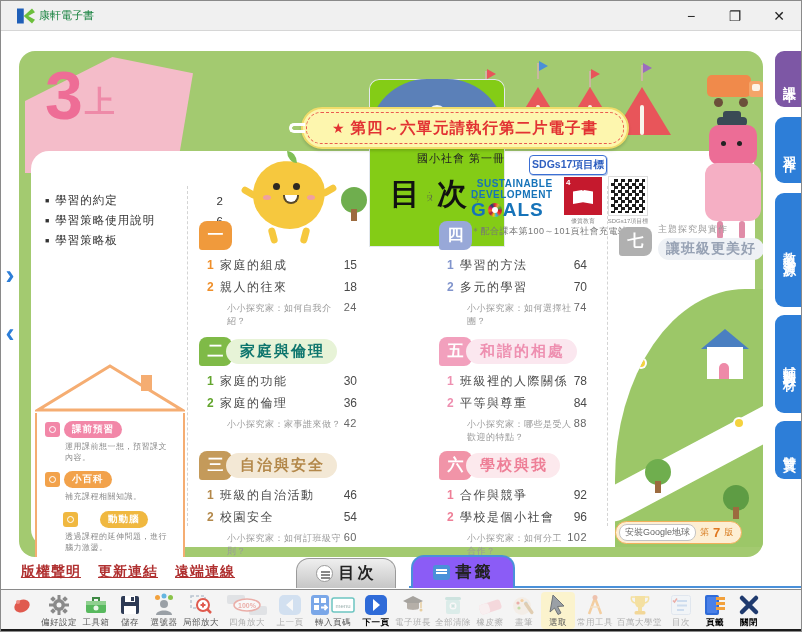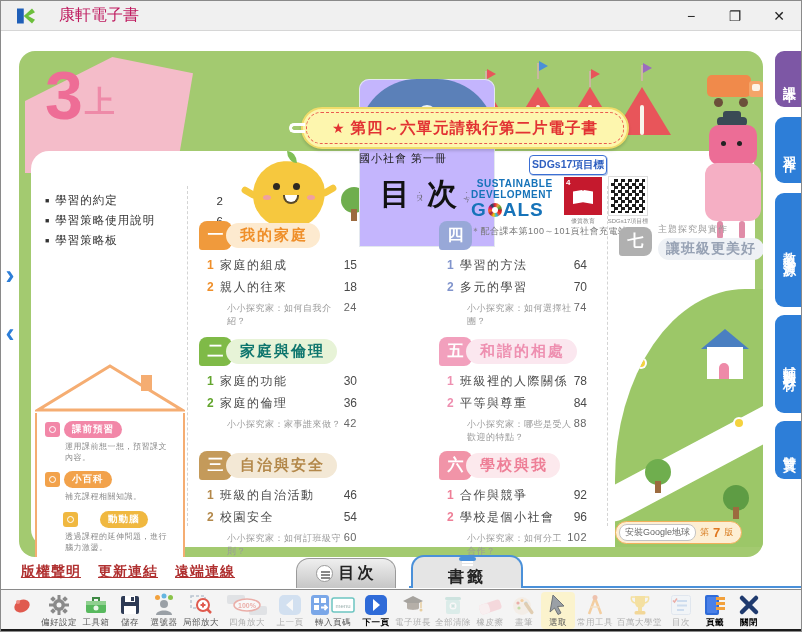--- a/index.html
+++ b/index.html
@@ -3,21 +3,21 @@
 <meta charset="utf-8">
 <style>
   * { margin:0; padding:0; box-sizing:border-box; }
   html,body { background:#cfcfcf; }
   body { font-family:"Liberation Sans","DejaVu Sans",sans-serif; }
   .window { position:relative; width:802px; height:632px; background:#fff; border:1px solid #8a8a8a; overflow:hidden; }
 
   
   .titlebar { position:absolute; top:0; left:0; right:0; height:30px; background:#f0f0f0; border-bottom:1px solid #d6d6d6; display:flex; align-items:center; }
   .logo { margin-left:16px; width:18px; height:18px; }
-  .title-text { margin-left:24px; font-size:16px; color:#be185d; }
+  .title-text { margin-left:4px; font-size:11px; color:#15803d; }
   .win-controls { margin-left:auto; display:flex; height:30px; }
   .win-btn { width:44px; display:flex; align-items:center; justify-content:center; font-size:14px; color:#222; cursor:default; }
 
   
   .side-tab { position:absolute; left:774px; width:28px; border-radius:9px 0 0 9px; color:#fff; font-weight:bold; font-size:13px; writing-mode:vertical-rl; text-orientation:upright; display:flex; align-items:center; justify-content:center; letter-spacing:4px; }
   .st-textbook  { top:50px;  height:56px;  background:#7d57a5; }
   .st-workbook  { top:116px; height:66px;  background:#2d7ed8; }
   .st-resources { top:192px; height:114px; background:#2d7ed8; }
   .st-materials { top:314px; height:98px;  background:#2d7ed8; }
   .st-spread    { top:420px; height:58px;  background:#2d7ed8; }
@@ -31,21 +31,21 @@
   .page { position:absolute; left:18px; top:50px; width:744px; height:506px; background:#a3ca70; border-radius:16px; overflow:hidden; }
 
   .panel-main { position:absolute; left:12px; top:100px; width:724px; height:396px; background:#fff; border-radius:18px; }
 
   
   .roof-pink { position:absolute; left:6px; top:6px; width:168px; height:116px; background:#f4bcc9; clip-path:polygon(0 38%, 52% 0, 100% 14%, 90% 100%, 0 100%); }
   .grade { position:absolute; left:26px; top:10px; display:flex; align-items:flex-end; }
   .grade-num { font-size:68px; font-weight:bold; color:#ee6d96; line-height:1; }
   .grade-sem { font-size:30px; font-weight:bold; color:#ee8aa8; margin:0 0 6px 2px; }
 
-  .dome { position:absolute; left:340px; top:28px; width:136px; height:168px; background:#c4b5fd; border-radius:10px 10px 0 0; box-shadow:0 0 0 1px #e3e8ee inset; text-align:left; }
+  .dome { position:absolute; left:350px; top:28px; width:136px; height:168px; background:#84cc16; border-radius:10px 10px 0 0; box-shadow:0 0 0 1px #e3e8ee inset; text-align:right; }
   .dome-top { width:136px; height:58px; background:#5b80b8; border-radius:68px 68px 0 0; position:relative; }
   .dome-win { position:absolute; left:58px; top:26px; width:20px; height:26px; background:#eef3f8; border-radius:10px 10px 0 0; }
   .series { margin-top:14px; font-size:11px; color:#222; letter-spacing:1px; }
   .toc-title { margin-top:8px; font-size:30px; font-weight:bold; color:#111; letter-spacing:2px; display:flex; justify-content:center; align-items:center; }
   .zhuyin { font-size:8px; color:#555; writing-mode:vertical-rl; text-orientation:upright; margin:0 3px 0 1px; letter-spacing:0; font-weight:normal; }
 
   .tents { position:absolute; left:432px; top:6px; width:230px; height:100px; }
   .tent { position:absolute; width:0; height:0; border-left:29px solid transparent; border-right:29px solid transparent; border-bottom:48px solid #e8555a; top:30px; }
   .tent::after { content:""; position:absolute; left:-2px; top:18px; width:4px; height:30px; background:#f8f4ec; border-radius:2px; }
   .flagpole { position:absolute; width:2px; height:16px; background:#c9b8a0; top:14px; }
@@ -161,21 +161,21 @@
   .gpill { position:absolute; left:596px; top:470px; background:#fdeed3; border:1.5px solid #f2b05a; border-radius:12px; padding:2px 8px 2px 3px; display:flex; align-items:center; gap:4px; }
   .gpill-inner { background:#fff; border:1px solid #c4c4c4; border-radius:8px; font-size:9px; color:#666; padding:1px 5px; }
   .gpill-pg { font-size:9px; color:#d9822b; }
   .gpill-num { font-size:13px; font-weight:bold; color:#e07820; }
 
   
   .footer-links { position:absolute; left:20px; top:562px; display:flex; gap:17px; }
   .flink { font-size:14px; font-weight:bold; color:#b03030; text-decoration:underline; letter-spacing:1px; }
   .btab { position:absolute; display:flex; align-items:center; justify-content:center; gap:6px; font-size:16px; font-weight:bold; color:#222; letter-spacing:3px; }
   .btab-toc { left:295px; top:557px; width:100px; height:30px; background:linear-gradient(#efefef,#c6c6c6); border:1px solid #9a9a9a; border-bottom:none; border-radius:13px 13px 0 0; }
-  .btab-bm { left:410px; top:554px; width:112px; height:33px; background:#e5e5e5; border:2px solid #4a90d9; border-bottom:none; border-radius:13px 13px 0 0;flex-direction:column; }
+  .btab-bm { left:410px; top:554px; width:104px; height:33px; background:#8b5cf6; border:2px solid #4a90d9; border-bottom:none; border-radius:13px 13px 0 0; }
   .bm-line { position:absolute; left:408px; top:585px; width:394px; height:2px; background:#4a90d9; }
   .toc-tab-icon { width:17px; height:17px; background:#fff; border:1px solid #9a9a9a; border-radius:50%; position:relative; }
   .toc-tab-icon::after { content:""; position:absolute; left:4px; top:5px; width:9px; height:1.5px; background:#888; box-shadow:0 3px 0 #888, 0 6px 0 #888; }
   .bm-tab-icon { width:17px; height:15px; background:#4a90d9; border-radius:3px; position:relative; }
   .bm-tab-icon::after { content:""; position:absolute; left:3px; top:4px; width:11px; height:1.5px; background:#fff; box-shadow:0 3px 0 #fff; }
 
   
   .toolbar { position:absolute; left:0; top:588px; width:802px; height:44px; background:#f4f4f4; border-top:1px solid #8a8a8a; display:flex; align-items:flex-start; padding:2px 2px 0 4px; }
   .toolbar::after { content:""; position:absolute; left:0; top:39px; width:802px; height:3px; background:#1b1b1b; }
   .titem { flex:0 0 auto; display:flex; flex-direction:column; align-items:center; justify-content:flex-start; padding:1px 2px 0; min-width:34px; }
@@ -322,21 +322,20 @@
         <span class="front-page">25</span>
       </div>
     </div>
 
     <div class="vsep vsep-1"></div>
     <div class="vsep vsep-2"></div>
 
     <div class="unit u1 u-col1 u-row1">
       <div class="unit-head">
         <div class="unit-badge">一</div>
-        <div class="unit-title">我的家庭</div>
       </div>
       <div class="lessons">
         <div class="lesson">
           <span class="lesson-no">1</span>
           <span>家庭的組成</span>
           <span class="lesson-pg">15</span>
         </div>
         <div class="lesson">
           <span class="lesson-no">2</span>
           <span>親人的往來</span>

